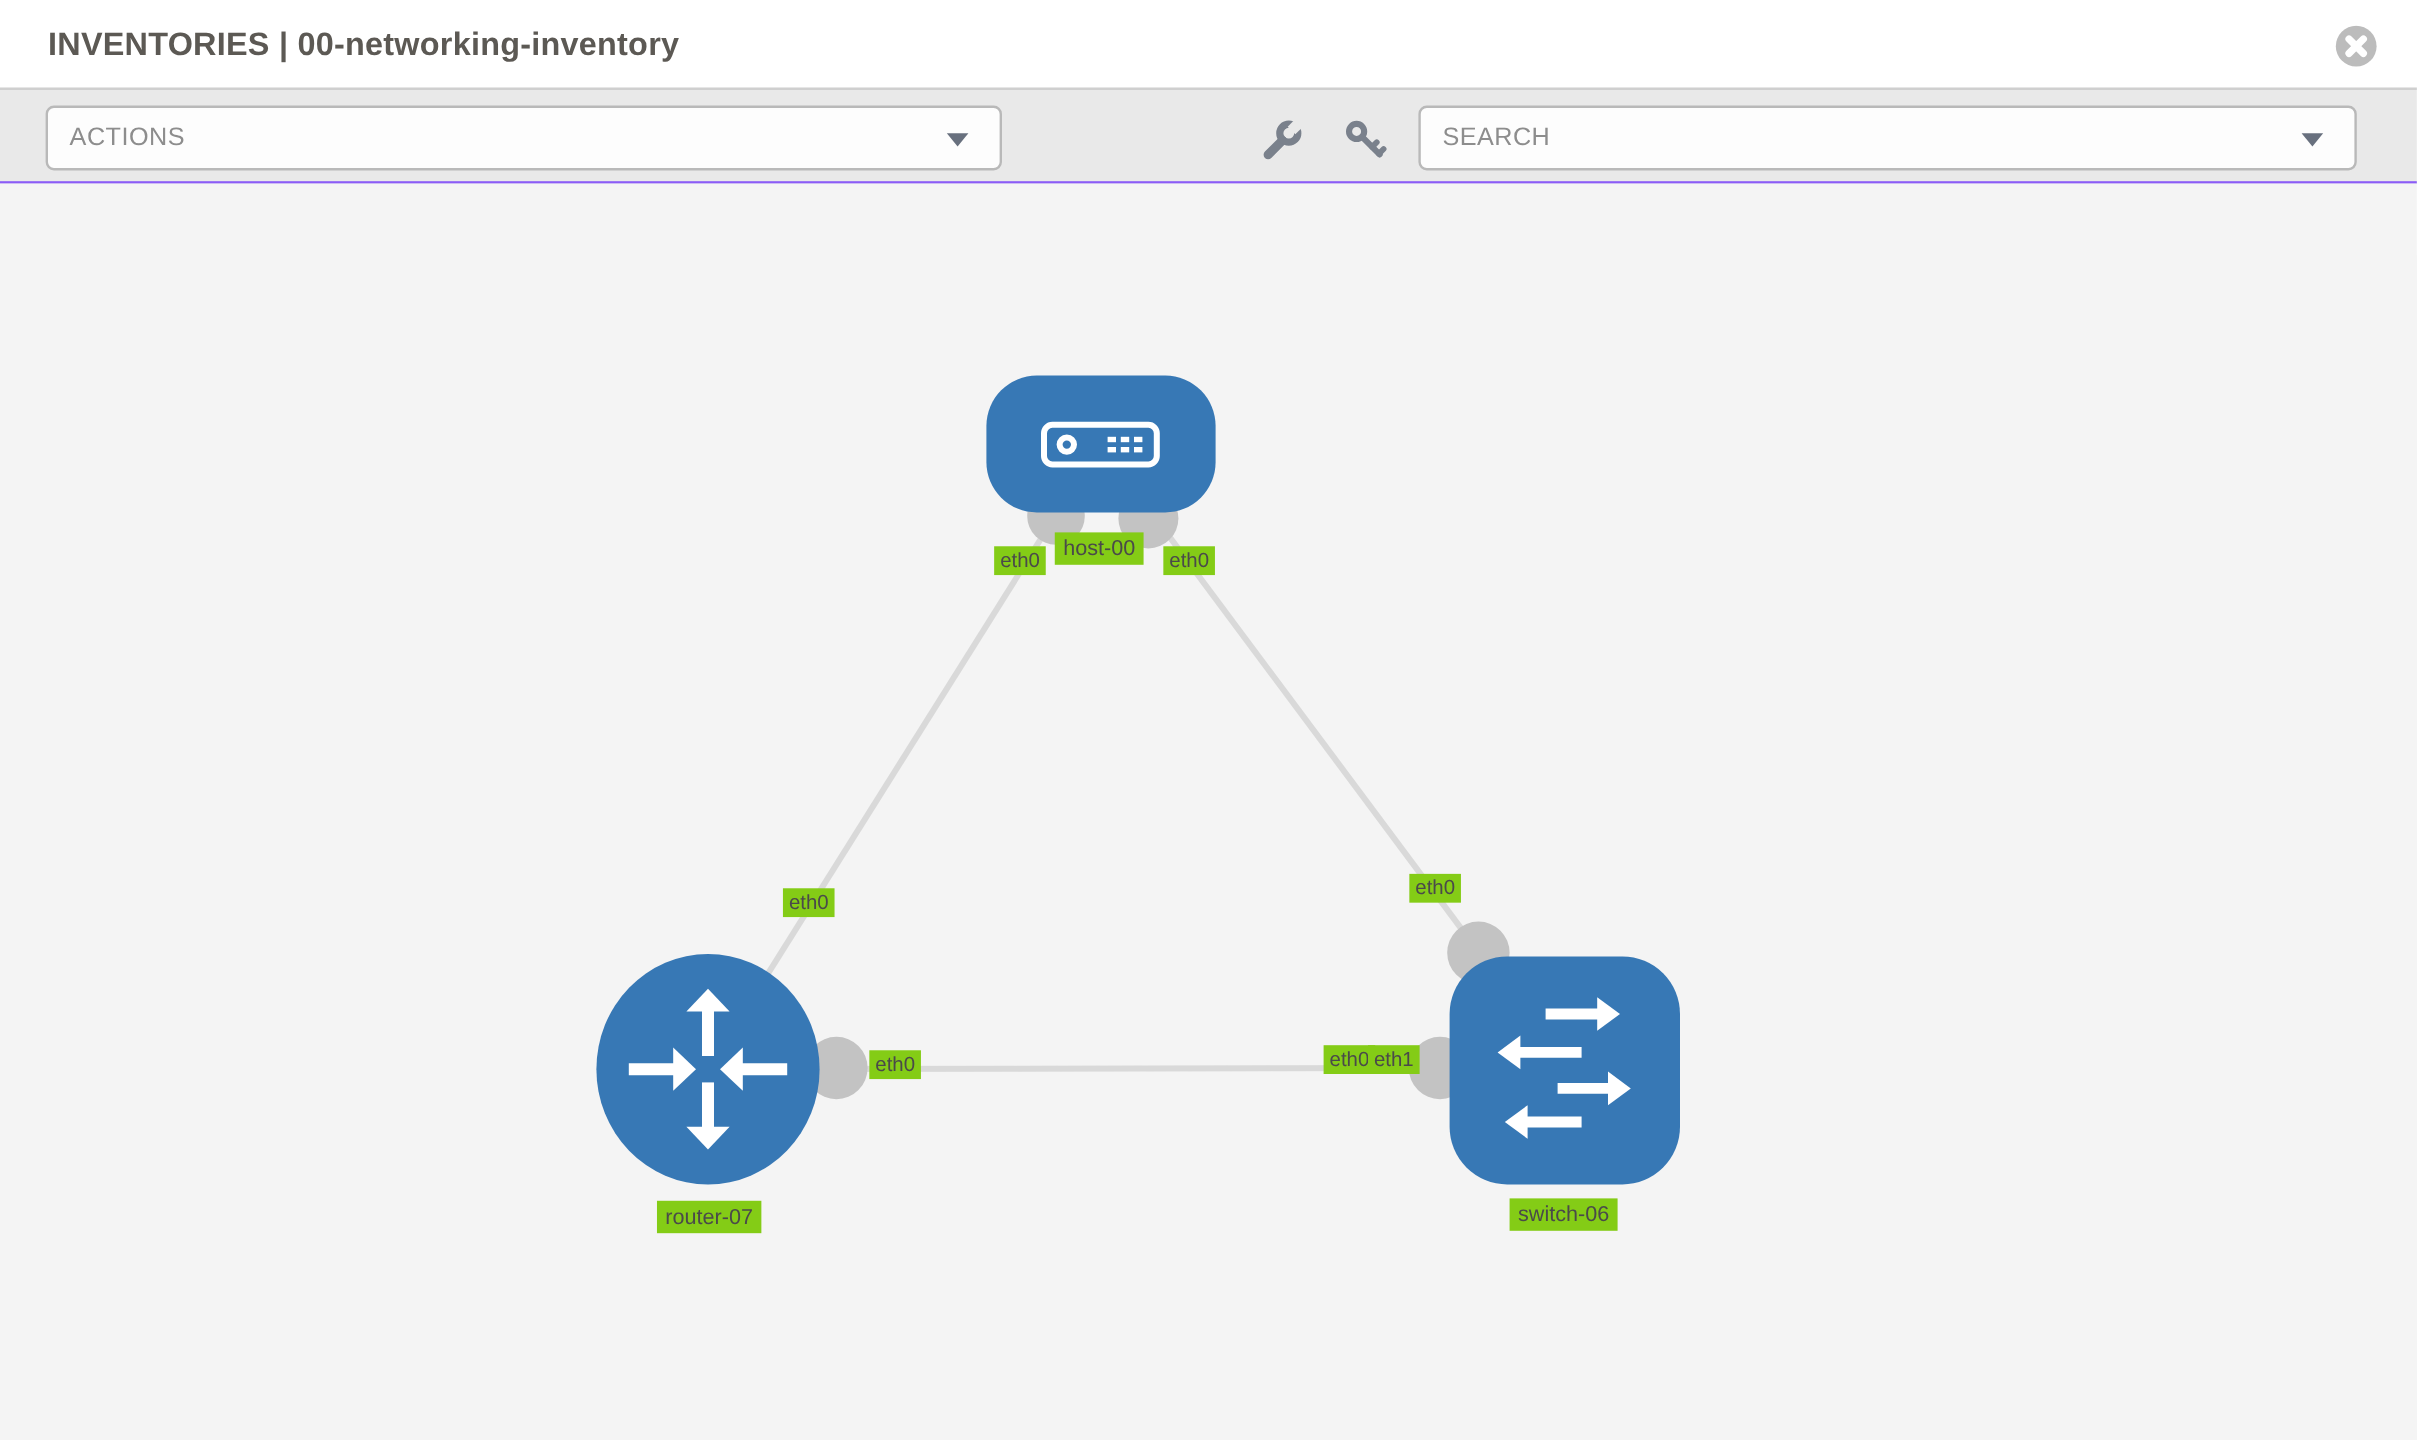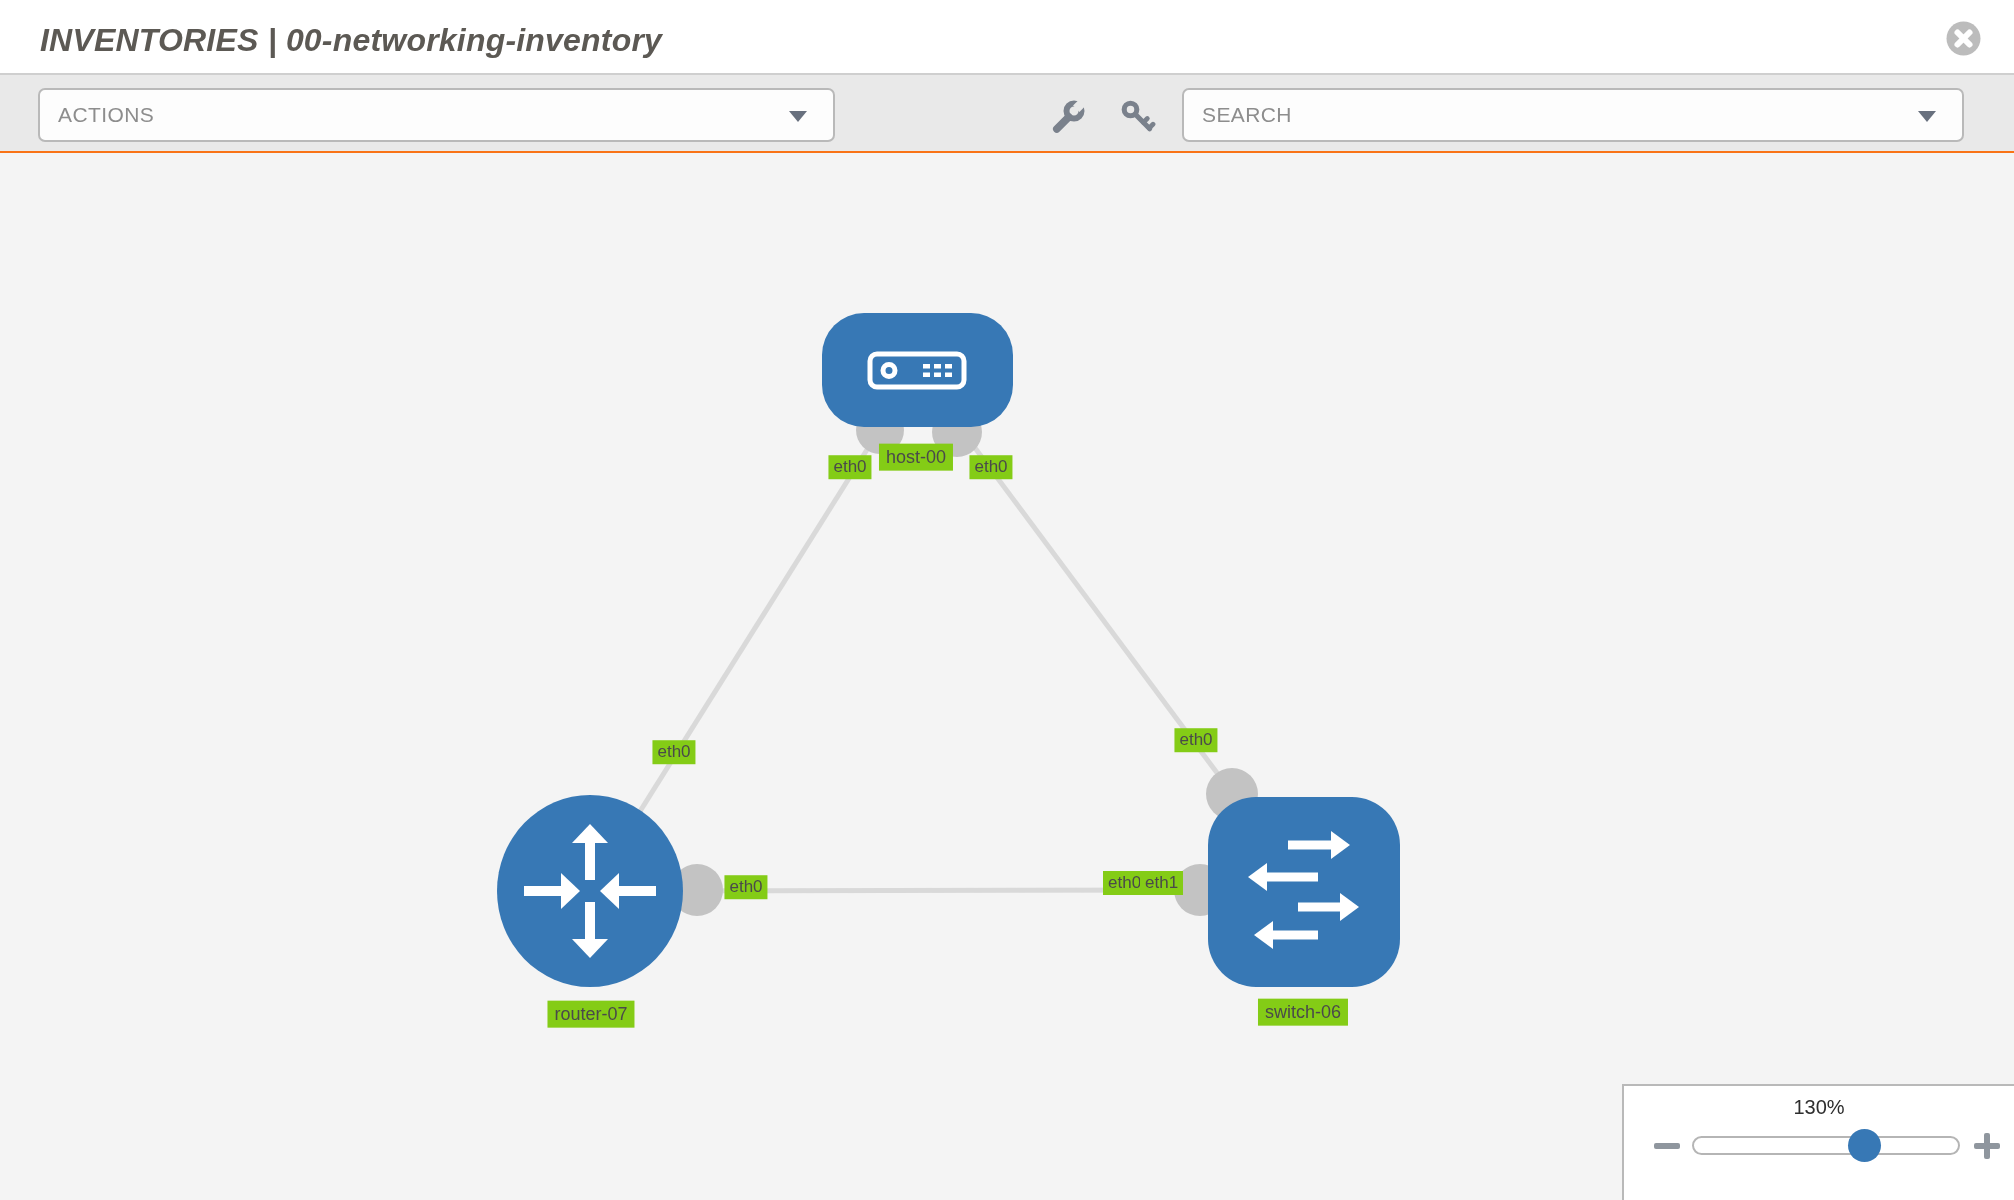--- a/index.html
+++ b/index.html
@@ -14,45 +14,44 @@
   
   .header {
     position: relative;
     height: 73px;
     background: #ffffff;
   }
   .page-title {
     position: absolute;
     left: 40px;
     top: 22px;
-    font-size: 32px;
+    font-size: 27px;
     font-weight: 700;
     color: #5c5954;
     letter-spacing: 0.2px;
-    font-style: italic;
   }
   .close-btn {
     position: absolute;
     left: 1946px;
     top: 21px;
     width: 35px;
     height: 35px;
     border: none;
     background: transparent;
     cursor: pointer;
     padding: 0;
   }
 
   
   .toolbar {
     position: relative;
     height: 80px;
     background: #e9e9e9;
     border-top: 2px solid #cfcfcf;
-    border-bottom: 2px solid #f97316;
+    border-bottom: 2px solid #8b5cf6;
   }
   .dropdown {
     position: absolute;
     top: 13px;
     height: 54px;
     background: #fdfdfd;
     border: 2px solid #b9b9b9;
     border-radius: 7px;
     display: flex;
     align-items: center;
@@ -292,28 +291,15 @@
     <div class="if-label" style="left:674px;  top:599px;">eth0</div>
     <div class="if-label" style="left:746px;  top:734px;">eth0</div>
     <div class="if-label" style="left:1196px; top:587px;">eth0</div>
     <div class="if-label anchored" style="left:1103px; top:718px;">eth0</div>
     <div class="if-label anchored front" style="left:1124px; top:718px;">eth1</div>
 
     <div class="node-label" style="left:916px;  top:304px;">host-00</div>
     <div class="node-label" style="left:591px;  top:861px;">router-07</div>
     <div class="node-label" style="left:1303px; top:859px;">switch-06</div>
 
-    <div class="zoom-panel">
-      <div class="zoom-level">130%</div>
-      <button class="zoom-minus">
-        <span class="bar-h"></span>
-      </button>
-      <div class="zoom-track">
-        <div class="zoom-thumb"></div>
-      </div>
-      <button class="zoom-plus">
-        <span class="bar-h"></span>
-        <span class="bar-v"></span>
-      </button>
-    </div>
 
   </div>
 </div>
 
 </body></html>

